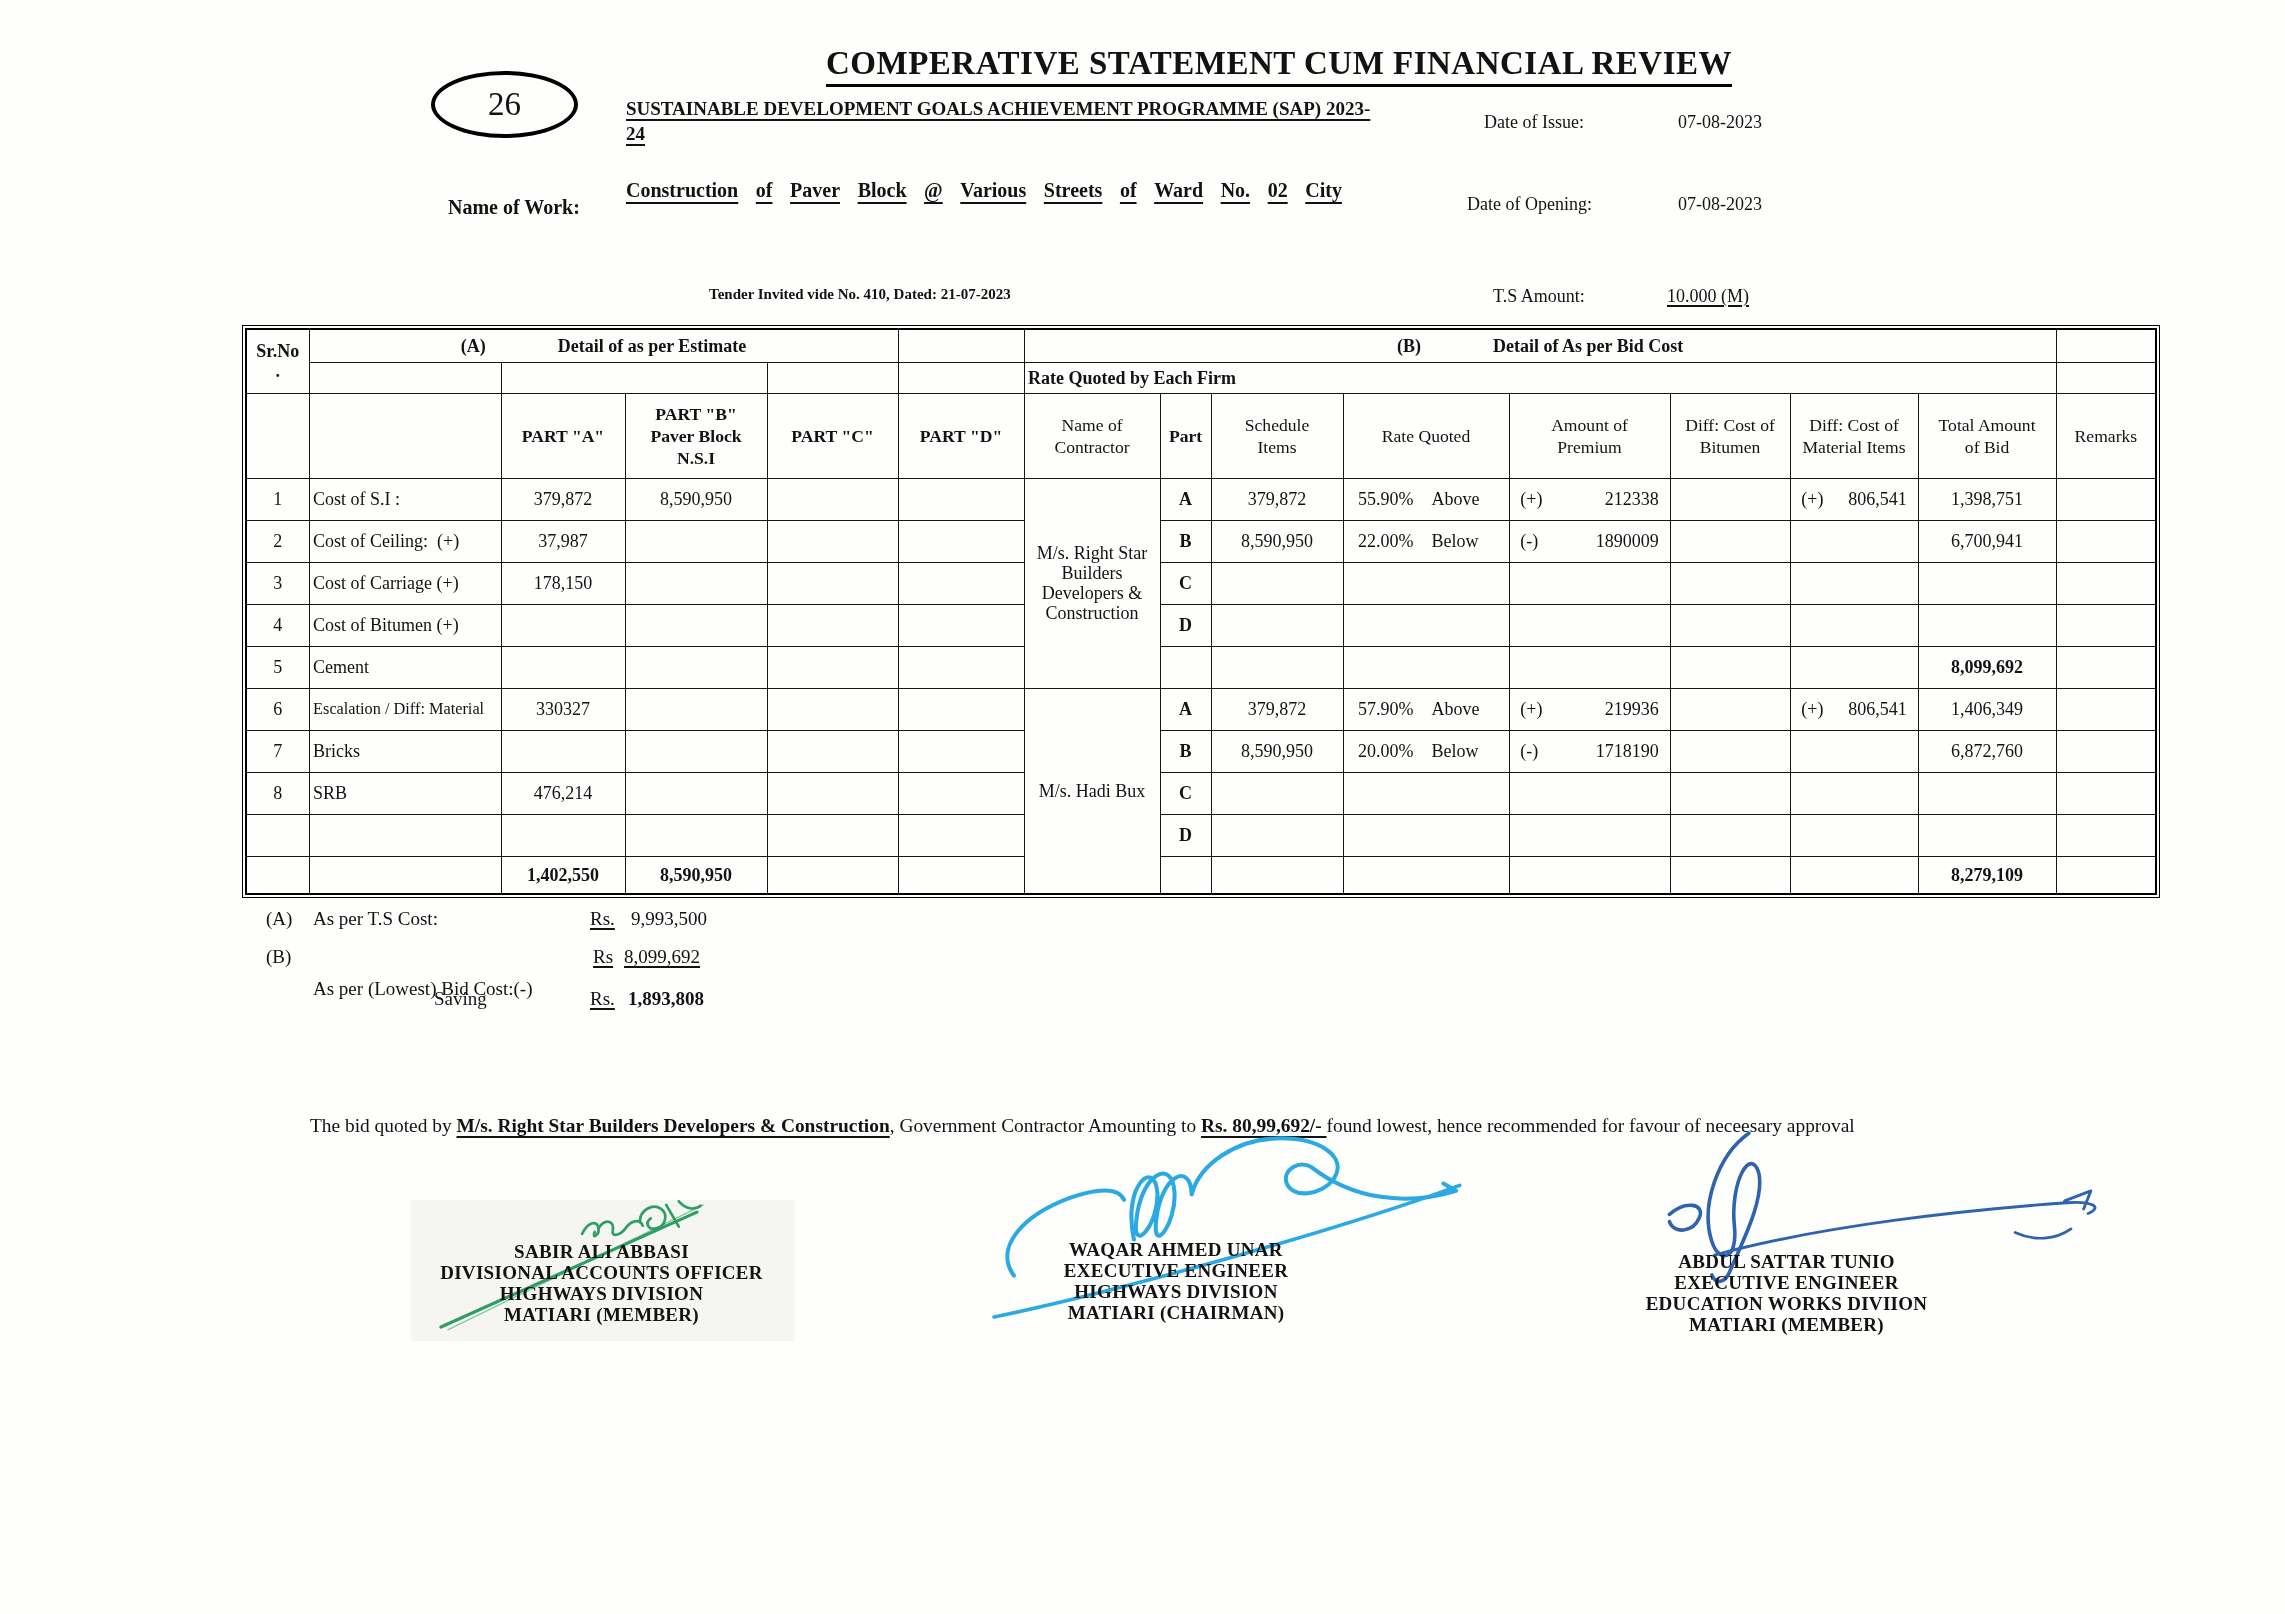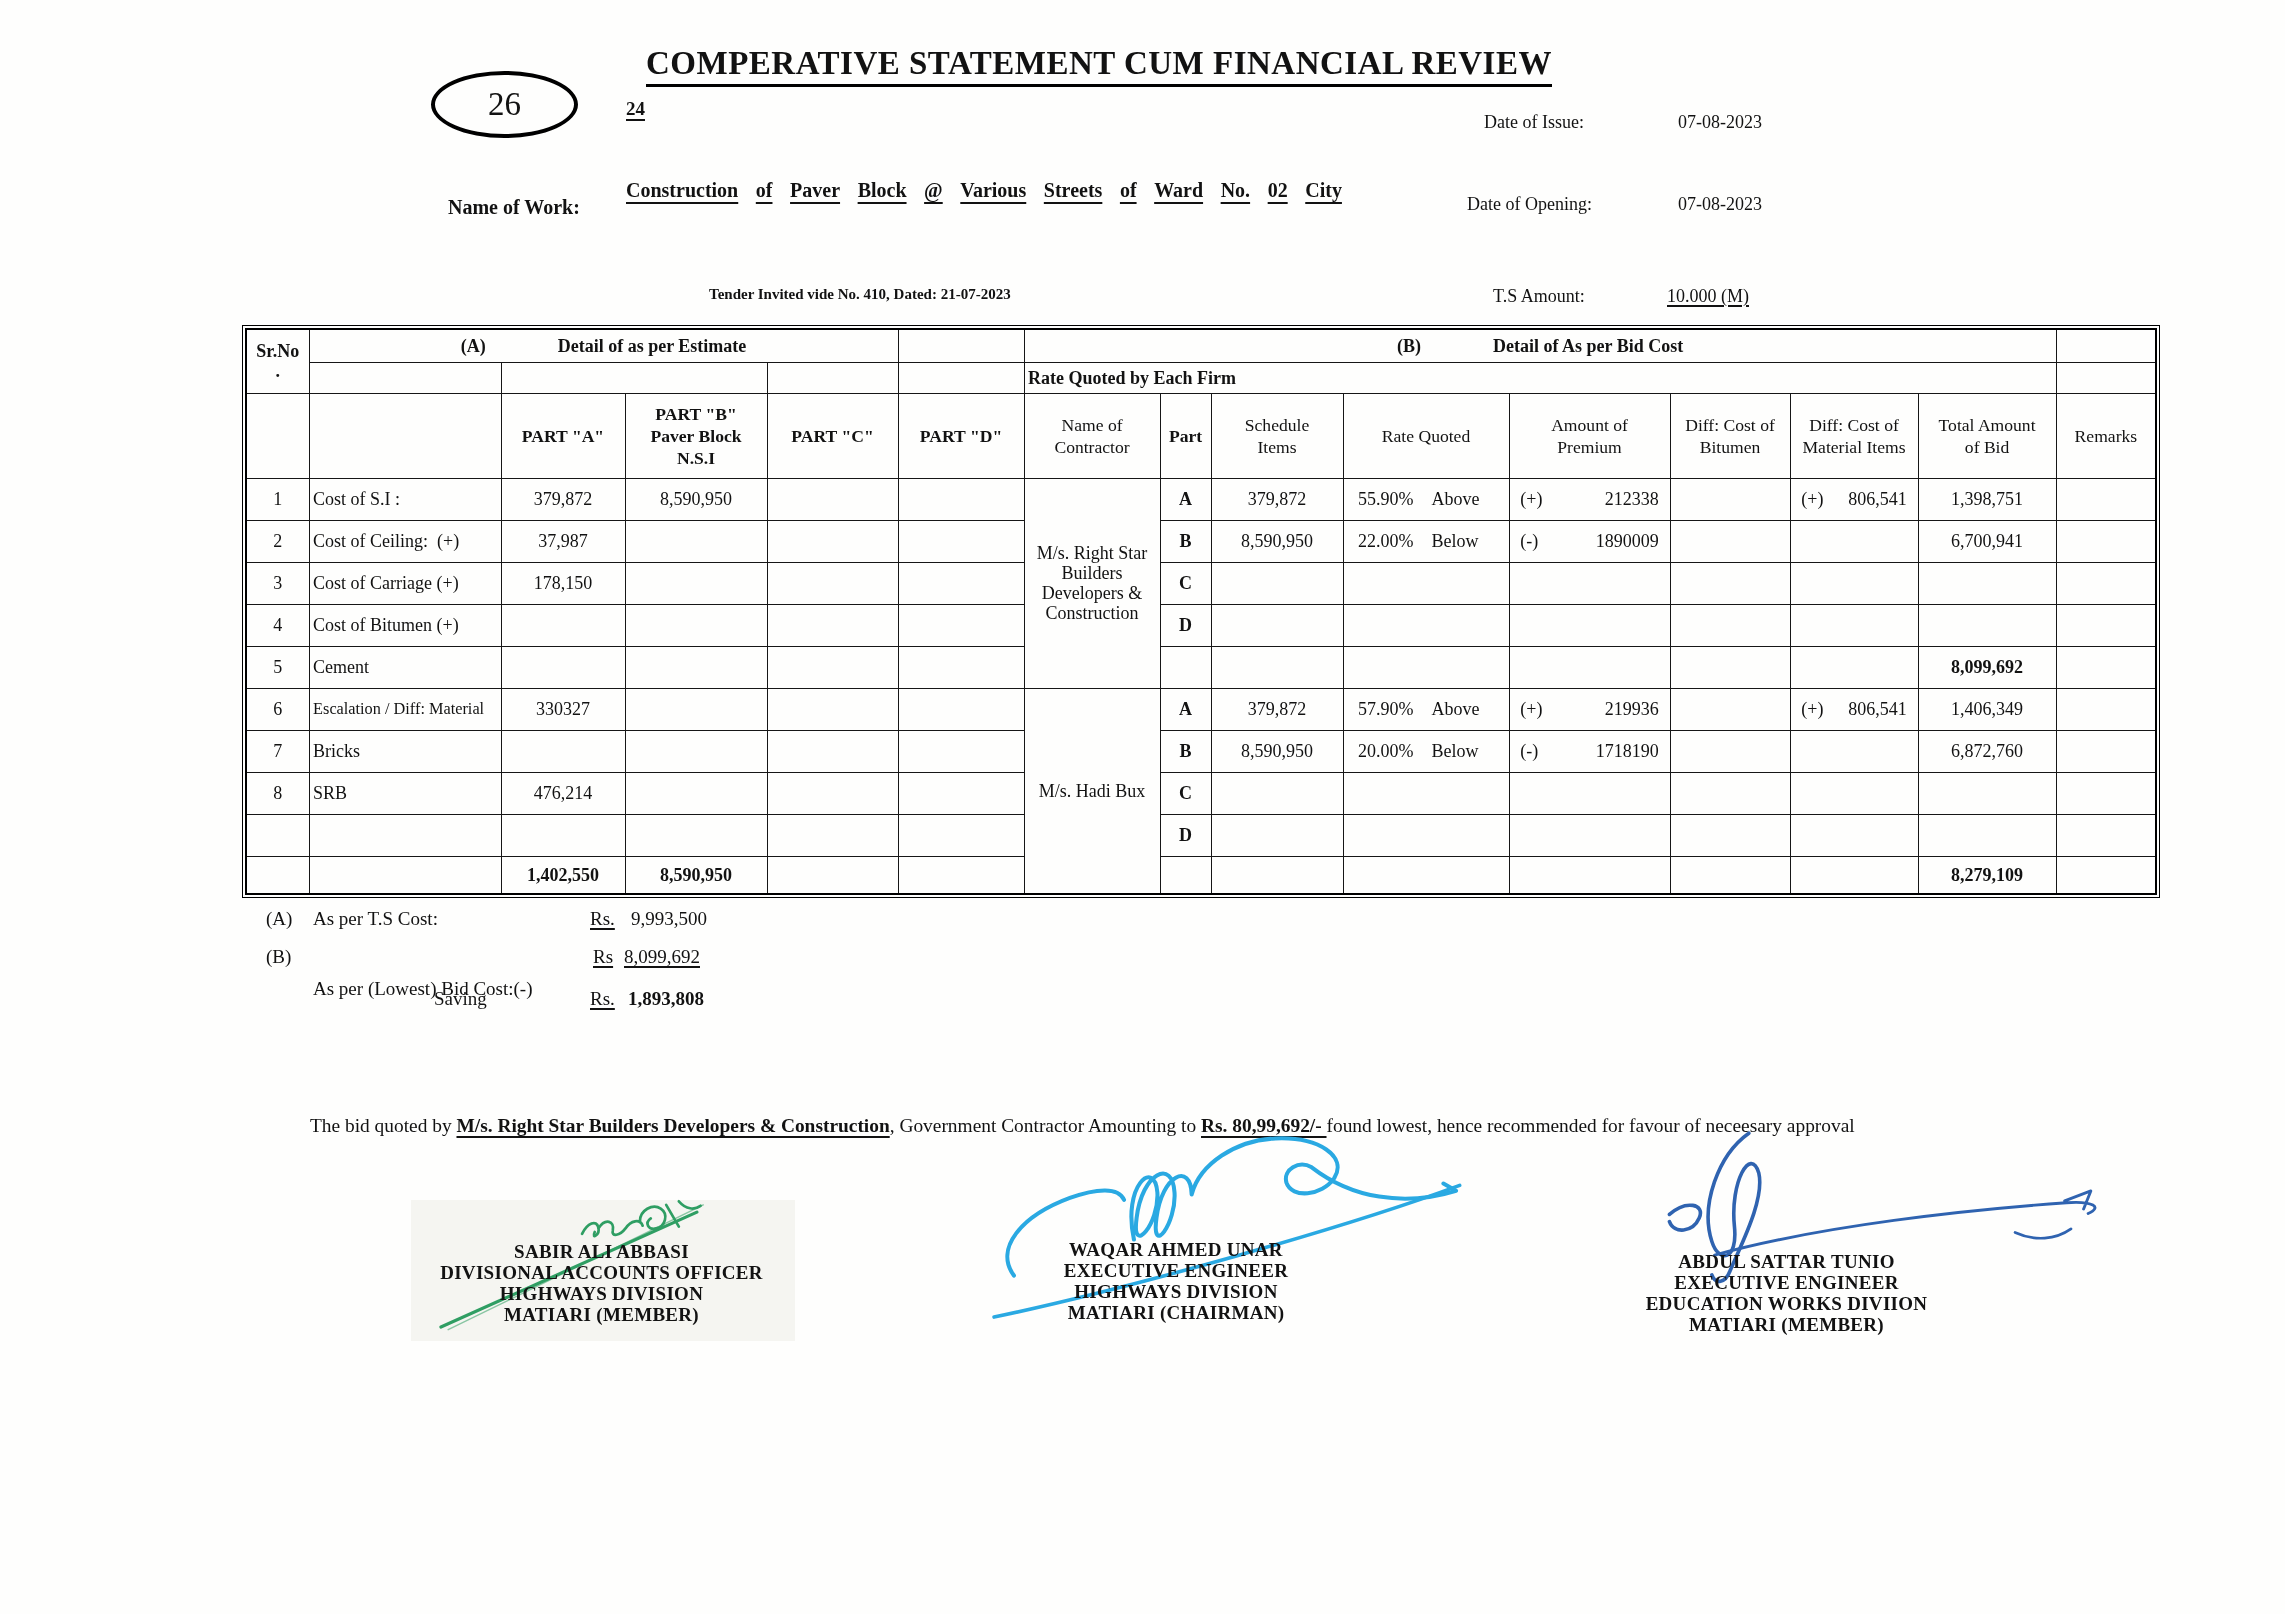--- a/index.html
+++ b/index.html
@@ -4,21 +4,21 @@
 <style>
   *{margin:0;padding:0;box-sizing:border-box}
   html,body{background:#ffffff}
   .page{position:relative;width:2285px;height:1615px;background:#fefefdff;
         font-family:"Liberation Serif","DejaVu Serif",serif;color:#121212;overflow:hidden}
   .abs{position:absolute}
   .b{font-weight:bold}
   .u{text-decoration:underline;text-decoration-thickness:1.8px;text-underline-offset:2.7px}
 
   
-  .title-wrap{left:646px;top:45px;width:1140px;text-align:left}
+  .title-wrap{left:592px;top:45px;width:1140px;text-align:right}
   .title{display:inline-block;font-size:33px;font-weight:bold;letter-spacing:0.5px;
          border-bottom:3.6px solid #000;padding-bottom:1.8px}
   .badge{left:431px;top:71px;width:147px;height:67px;border:4.5px solid #000;border-radius:50%;
          display:flex;align-items:center;justify-content:center;font-size:33px}
   .programme{left:626px;top:96px;width:751px;font-size:19px;font-weight:bold;line-height:25px}
   .programme .ln{text-decoration:underline;text-decoration-thickness:2.3px;text-underline-offset:3.6px}
   .work-label{left:448px;top:196px;font-size:20px;font-weight:bold}
   .work-value{left:626px;top:175px;width:716px;font-size:20px;font-weight:bold;line-height:30px}
   .work-l1{display:flex;justify-content:space-between}
   .work-l1 .w{text-decoration:underline;text-decoration-thickness:2.3px;text-underline-offset:4.5px}
@@ -73,20 +73,21 @@
 
 <div class="page">
 
   <div class="abs badge">
       <span>26</span>
     </div>
   <div class="abs title-wrap">
     <span class="title">COMPERATIVE STATEMENT CUM FINANCIAL REVIEW</span>
   </div>
   <div class="abs programme">
+    <div><span class="ln">SUSTAINABLE DEVELOPMENT GOALS ACHIEVEMENT PROGRAMME (SAP) 2023-</span></div>
     <div><span class="ln">24</span></div>
   </div>
   <div class="abs meta" style="left:1484px;top:112px">Date of Issue:</div>
   <div class="abs meta" style="left:1678px;top:112px">07-08-2023</div>
   <div class="abs work-label">Name of Work:</div>
   <div class="abs work-value">
     <div class="work-l1">
         <span class="w">Construction</span>
         <span class="w">of</span>
         <span class="w">Paver</span>

